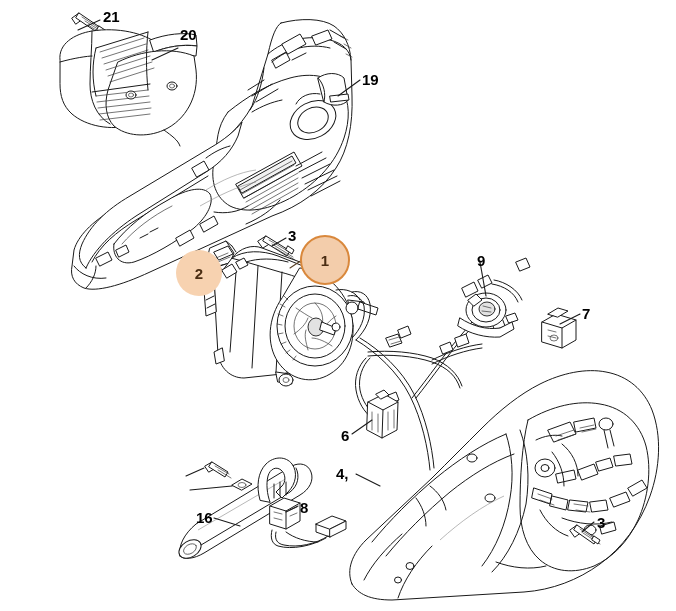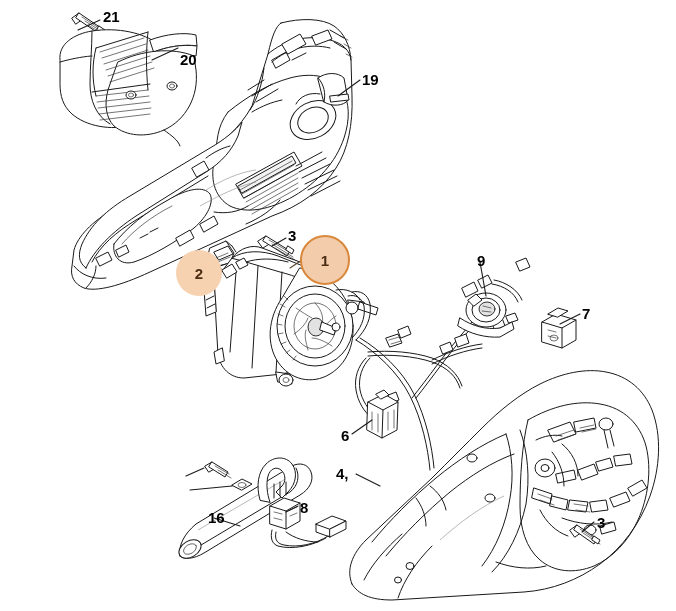--- a/index.html
+++ b/index.html
@@ -475,27 +475,27 @@
       <path class="leader" d="M594,522 L582,532"></path>
       <path class="leader-c" d="M302,260 L290,268"></path>
       <path class="leader-c" d="M202,268 L216,262"></path>
 
       <path class="leader" d="M186,476 L204,468"></path>
       <path class="leader" d="M190,490 L232,486"></path>
     </g>
   </svg>
 
   <div class="lbl" style="left:103px;top:9px;">21</div>
-  <div class="lbl" style="left:180px;top:52px;">20</div>
+  <div class="lbl" style="left:180px;top:27px;">20</div>
   <div class="lbl" style="left:362px;top:72px;text-align:center;">19</div>
   <div class="lbl" style="left:288px;top:228px;">3</div>
   <div class="lbl" style="left:477px;top:253px;">9</div>
   <div class="lbl" style="left:582px;top:306px;">7</div>
   <div class="lbl" style="left:341px;top:428px;">6</div>
   <div class="lbl" style="left:336px;top:466px;">4,</div>
   <div class="lbl" style="left:300px;top:500px;">8</div>
-  <div class="lbl" style="left:208px;top:510px;">16</div>
+  <div class="lbl" style="left:196px;top:510px;">16</div>
   <div class="lbl" style="left:597px;top:515px;">3</div>
 
   <div class="callout plain" style="left:176px;top:250px;">2</div>
   <div class="callout ring" style="left:300px;top:235px;">1</div>
 
 </div>
 
 </body></html>

